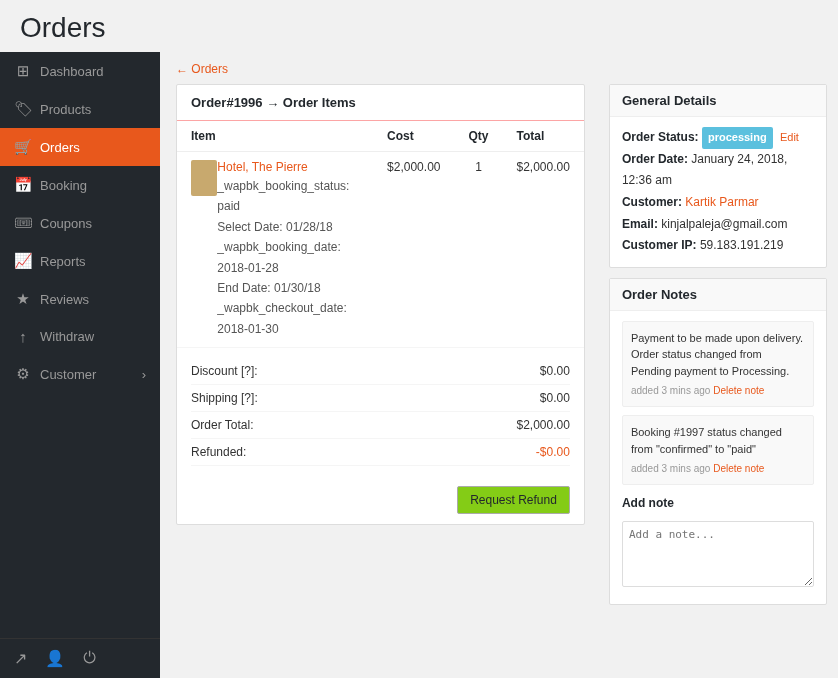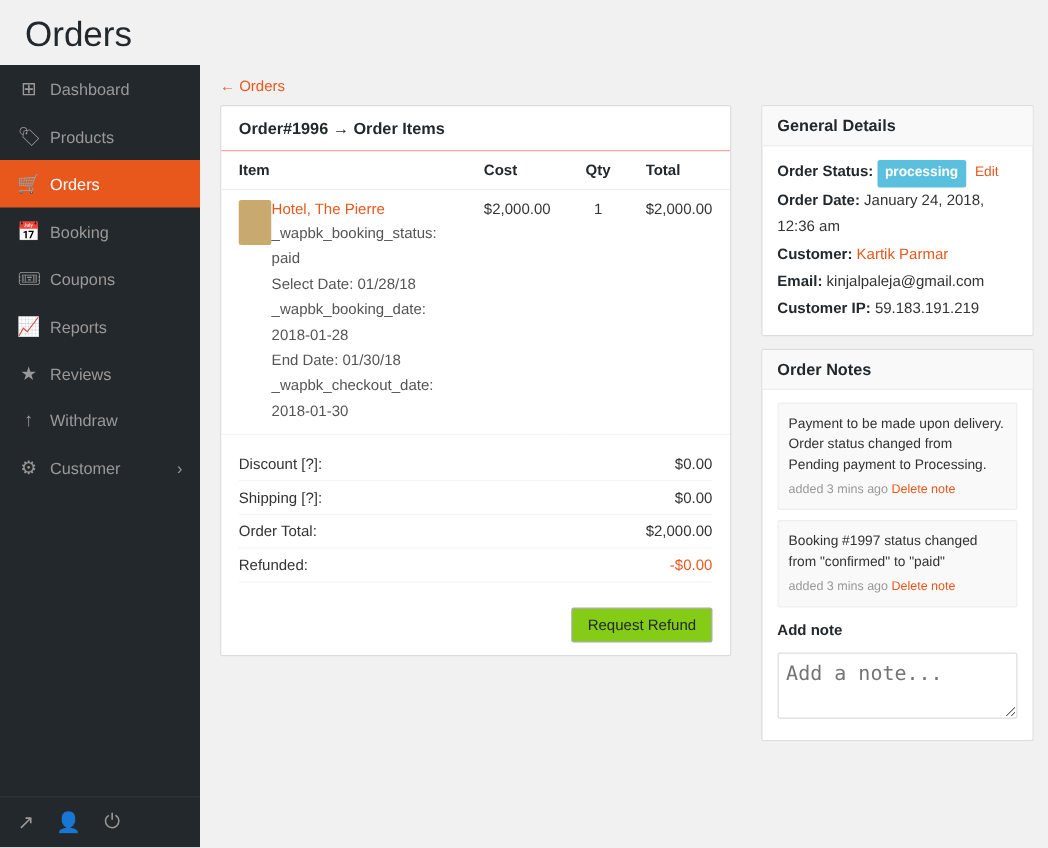--- a/index.html
+++ b/index.html
@@ -223,25 +223,25 @@
     .note-meta a { color: #e8581c; text-decoration: none; cursor: pointer; }
 
     .add-note-label {
       font-size: 12px;
       font-weight: 600;
       margin-bottom: 6px;
       color: #23282d;
     }
     .note-textarea {
       width: 100%;
-      height: 53px;
+      height: 66px;
       border: 1px solid #ddd;
       border-radius: 2px;
       padding: 6px;
-      font-size: 16px;
+      font-size: 11px;
       resize: vertical;
     }
 
     
     .qty-col { text-align: center; margin-top: 16px; }
     .cost-col { text-align: right; }
     .total-col { text-align: right; }
   </style>
 </head>
 <body>

